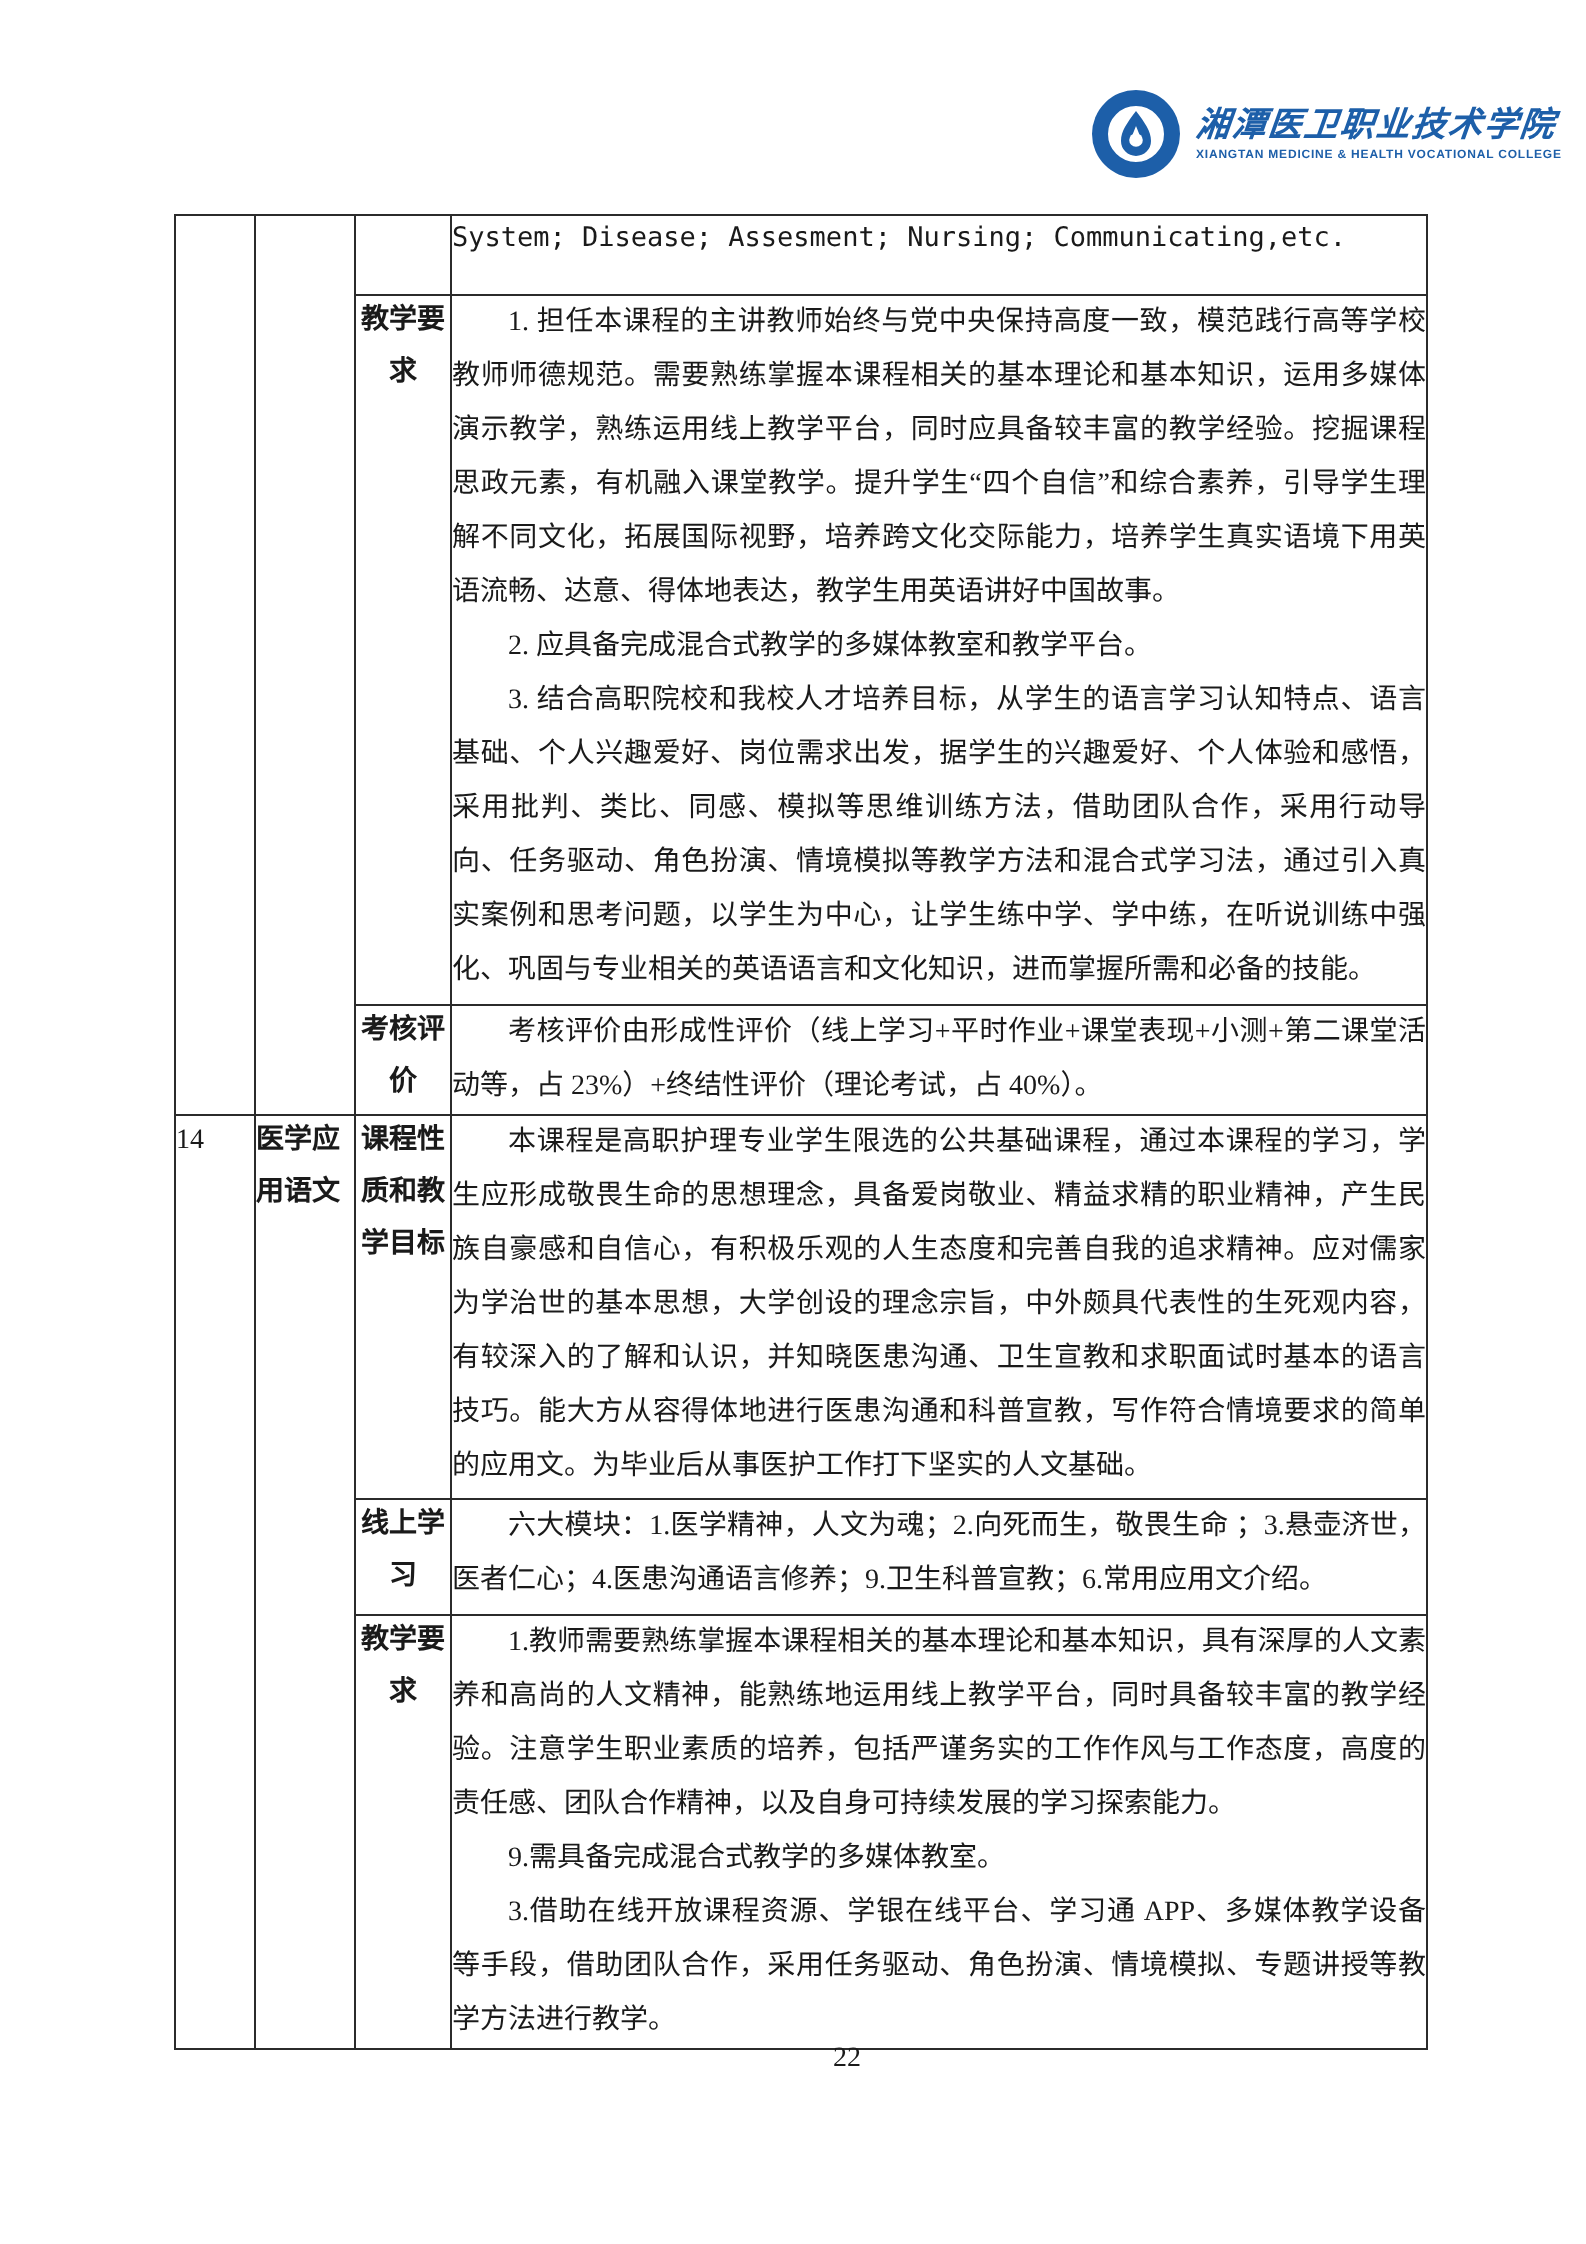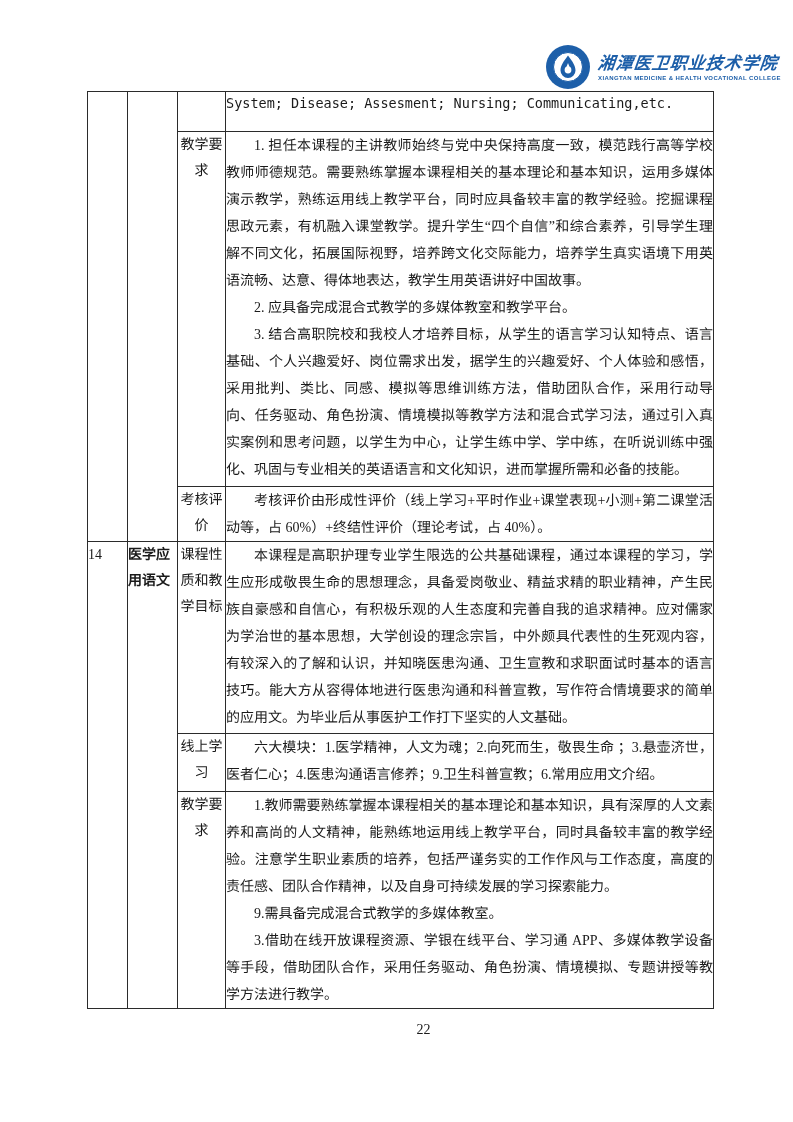--- a/index.html
+++ b/index.html
@@ -53,36 +53,36 @@
     letter-spacing: 0.4px;
     color: #1d5fa9;
     white-space: nowrap;
     margin-top: 2px;
   }
 
   
   table.course-table {
     position: absolute;
     left: 87px;
-    top: 91px;
+    top: 107px;
     width: 626px;
     border-collapse: collapse;
     table-layout: fixed;
     font-size: 14px;
   }
   table.course-table td {
     border: 1px solid #2b2b2b;
     padding: 0;
     vertical-align: top;
     overflow: hidden;
   }
   td.c-label {
     text-align: center;
     vertical-align: middle;
-    font-weight: normal;
+    font-weight: bold;
     font-size: 14px;
     line-height: 26px;
     padding: 2px 1px;
   }
   td.c-num, td.c-course {
     text-align: left;
     vertical-align: middle;
     font-size: 14px;
     line-height: 26px;
   }
@@ -160,21 +160,21 @@
       <td class="c-label">教学要求</td>
       <td class="c-content">
         <p class="ind">1. 担任本课程的主讲教师始终与党中央保持高度一致，模范践行高等学校教师师德规范。需要熟练掌握本课程相关的基本理论和基本知识，运用多媒体演示教学，熟练运用线上教学平台，同时应具备较丰富的教学经验。挖掘课程思政元素，有机融入课堂教学。提升学生“四个自信”和综合素养，引导学生理解不同文化，拓展国际视野，培养跨文化交际能力，培养学生真实语境下用英语流畅、达意、得体地表达，教学生用英语讲好中国故事。</p>
         <p class="ind">2. 应具备完成混合式教学的多媒体教室和教学平台。</p>
         <p class="ind">3. 结合高职院校和我校人才培养目标，从学生的语言学习认知特点、语言基础、个人兴趣爱好、岗位需求出发，据学生的兴趣爱好、个人体验和感悟，采用批判、类比、同感、模拟等思维训练方法，借助团队合作，采用行动导向、任务驱动、角色扮演、情境模拟等教学方法和混合式学习法，通过引入真实案例和思考问题，以学生为中心，让学生练中学、学中练，在听说训练中强化、巩固与专业相关的英语语言和文化知识，进而掌握所需和必备的技能。</p>
       </td>
     </tr>
     <tr class="r-c">
       <td class="c-label">考核评价</td>
       <td class="c-content">
-        <p class="ind">考核评价由形成性评价（线上学习+平时作业+课堂表现+小测+第二课堂活动等，占 60%）+终结性评价（理论考试，占 40%）。</p>
+        <p class="ind">考核评价由形成性评价（线上学习+平时作业+课堂表现+小测+第二课堂活动等，占 23%）+终结性评价（理论考试，占 40%）。</p>
       </td>
     </tr>
     <tr class="r-d">
       <td class="c-num" rowspan="3">14</td>
       <td class="c-course" rowspan="3">医学应用语文</td>
       <td class="c-label">课程性质和教学目标</td>
       <td class="c-content">
         <p class="ind">本课程是高职护理专业学生限选的公共基础课程，通过本课程的学习，学生应形成敬畏生命的思想理念，具备爱岗敬业、精益求精的职业精神，产生民族自豪感和自信心，有积极乐观的人生态度和完善自我的追求精神。应对儒家为学治世的基本思想，大学创设的理念宗旨，中外颇具代表性的生死观内容，有较深入的了解和认识，并知晓医患沟通、卫生宣教和求职面试时基本的语言技巧。能大方从容得体地进行医患沟通和科普宣教，写作符合情境要求的简单的应用文。为毕业后从事医护工作打下坚实的人文基础。</p>
       </td>
     </tr>

